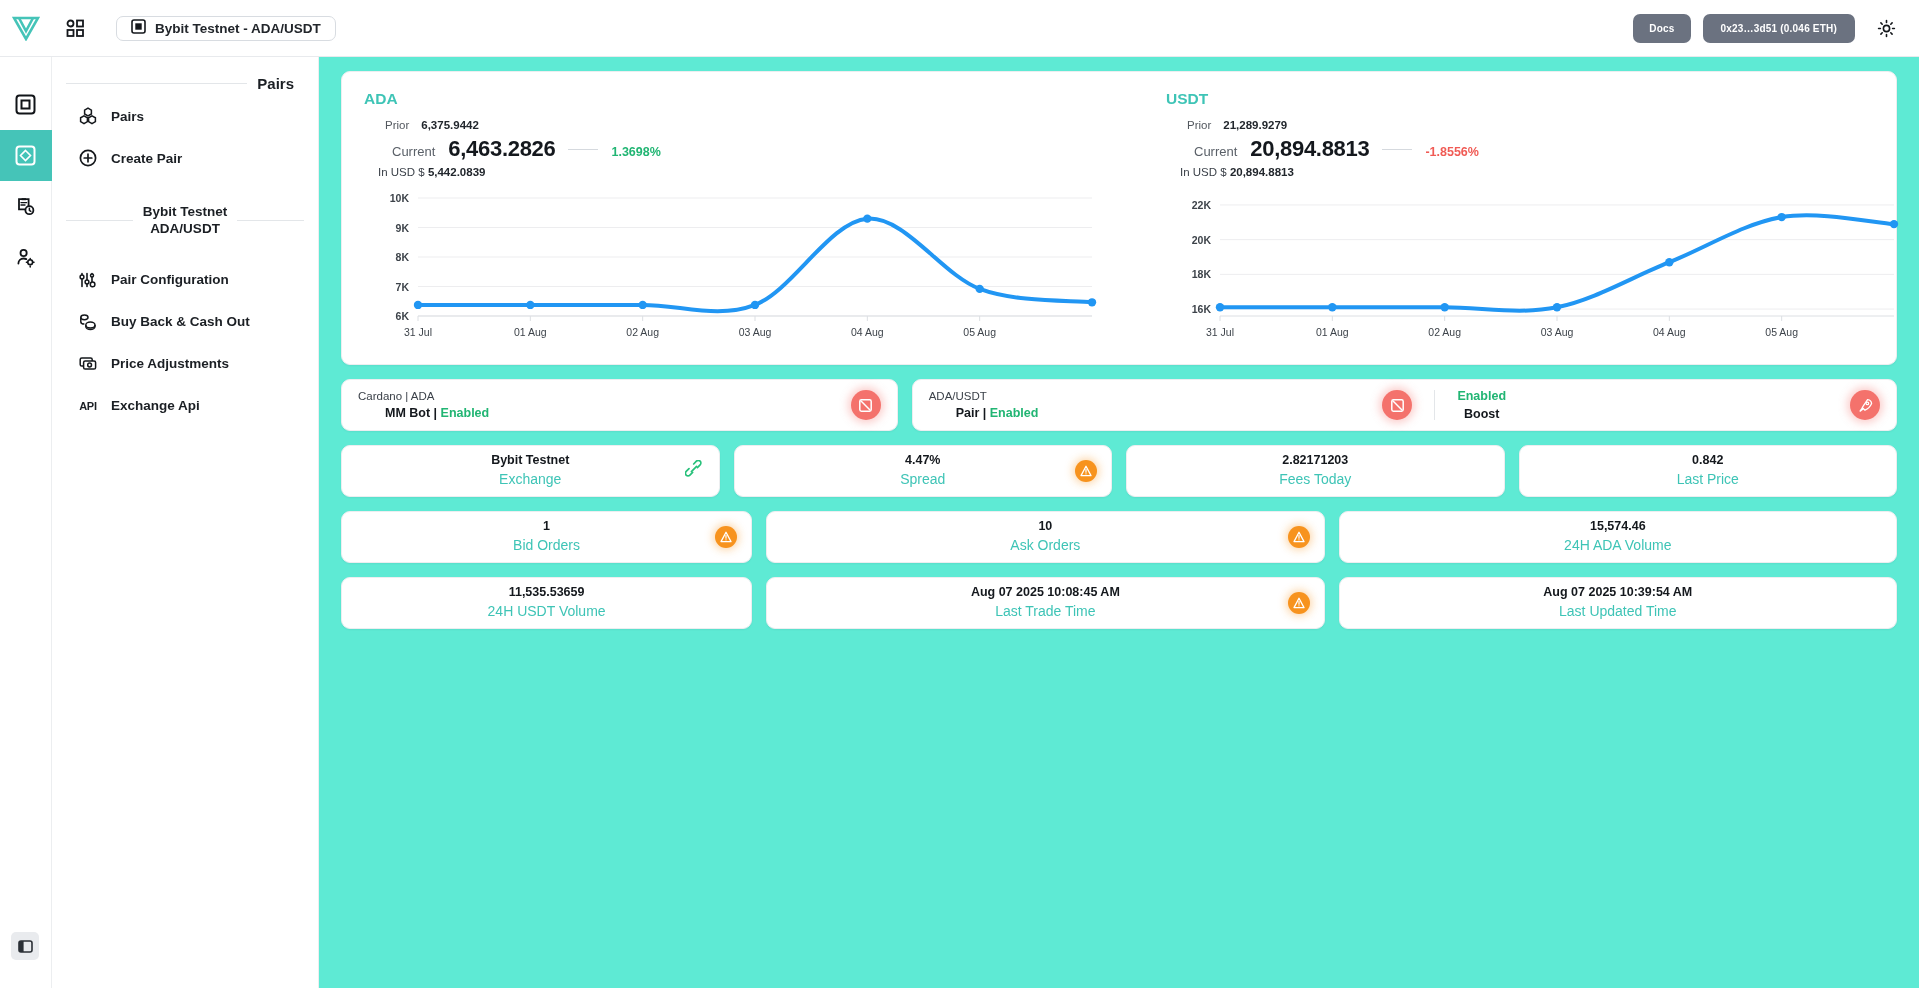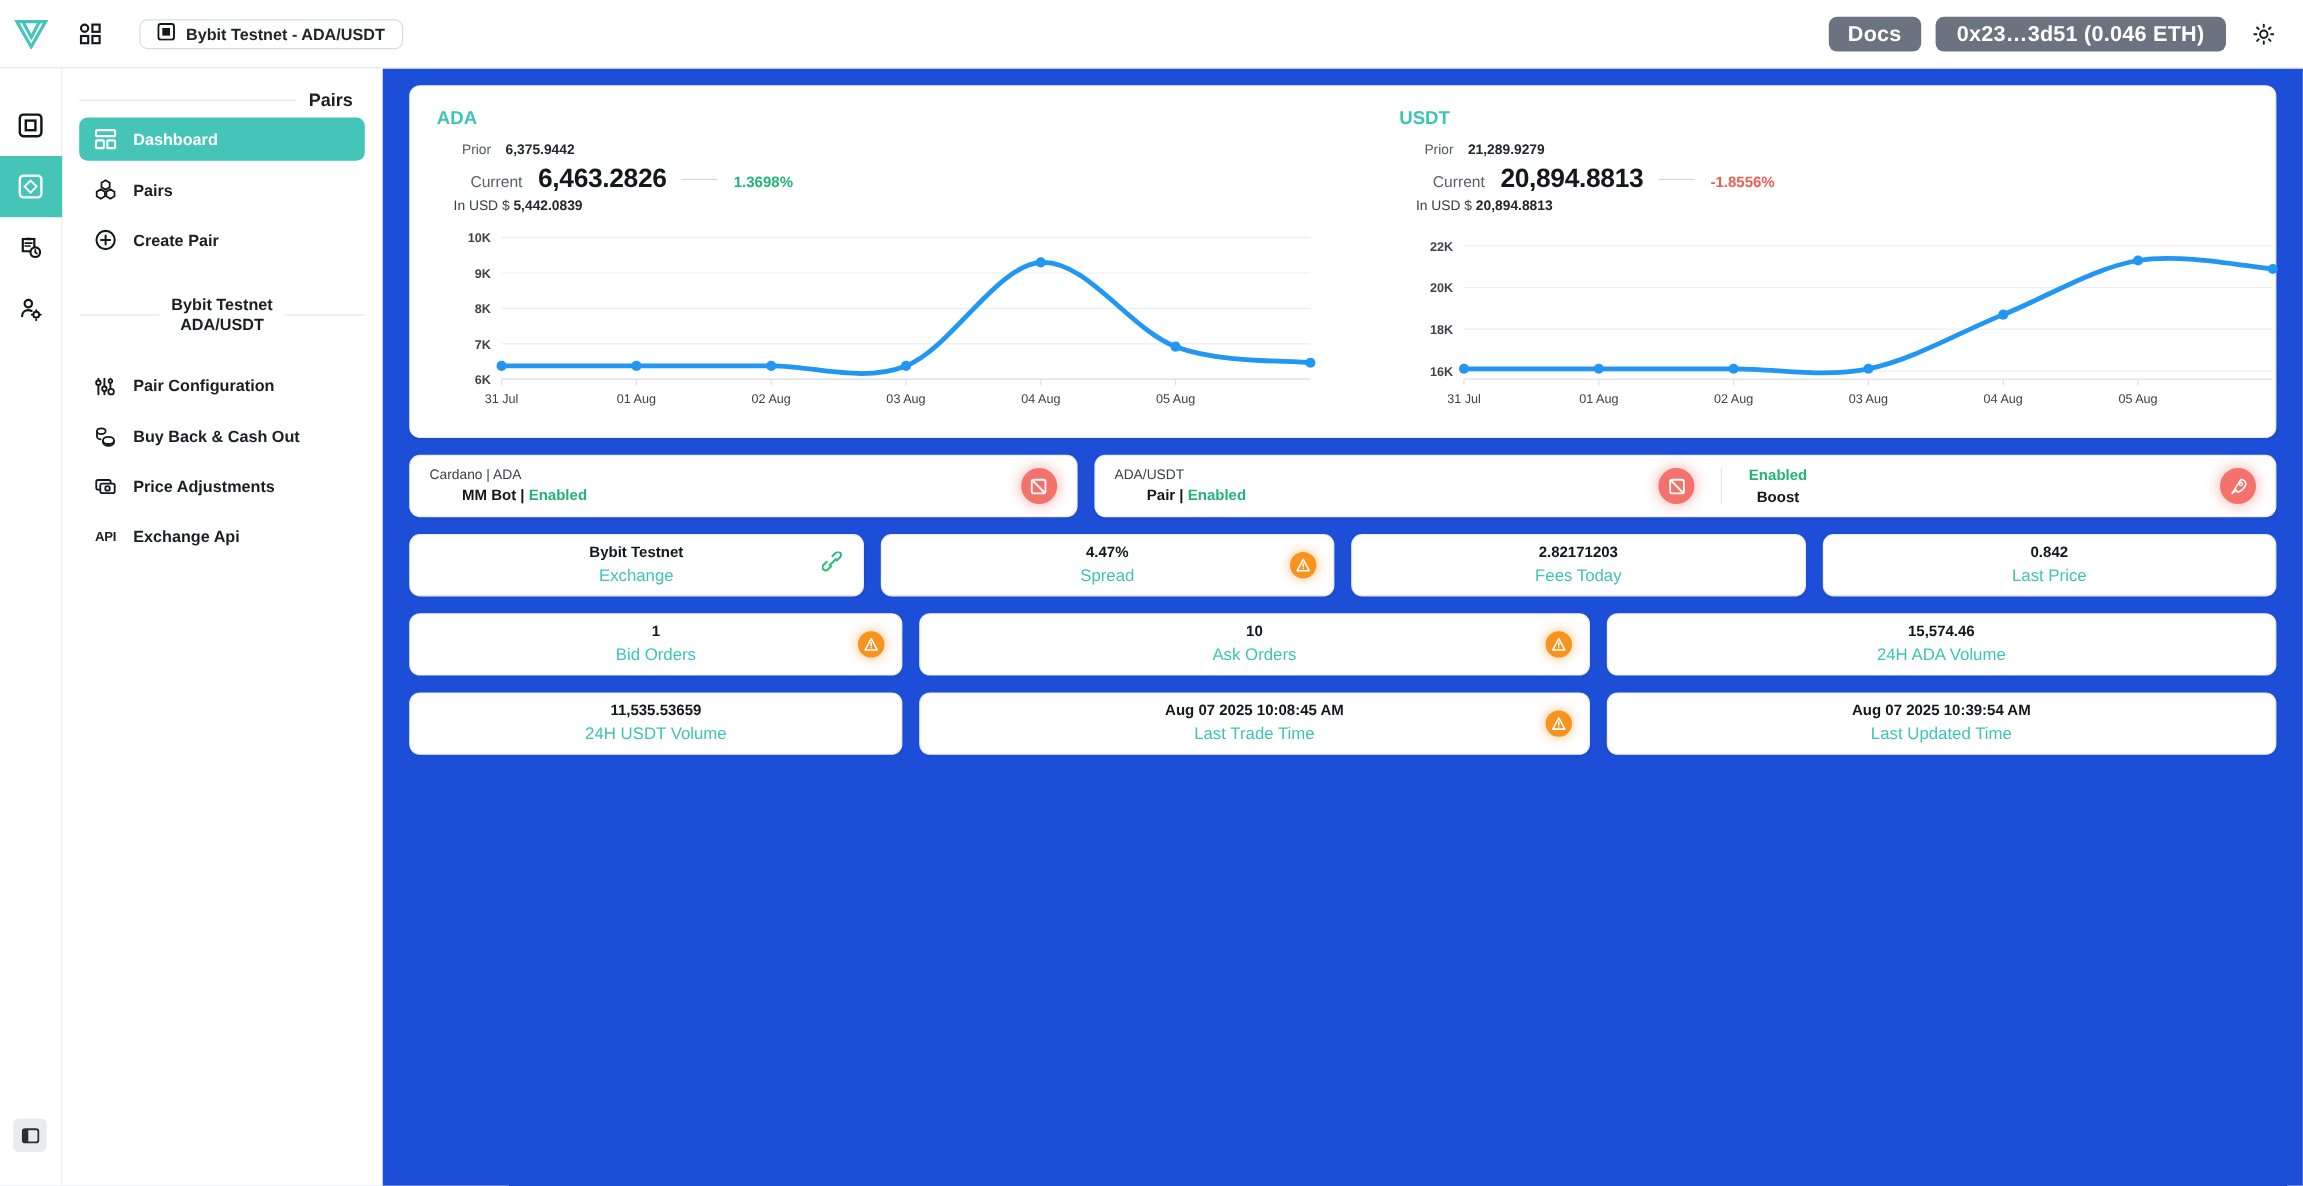--- a/index.html
+++ b/index.html
@@ -28,21 +28,21 @@
     font-size: 13.5px; font-weight: 600; color: #22262b; cursor: pointer;
     background: #fff;
   }
   .topbar-right {
     margin-left: auto; display: flex; align-items: center; gap: 12px;
     padding-right: 18px;
   }
   .btn-dark {
     background: #6b7280; color: #fff; border-radius: 7px;
     height: 29px; padding: 0 16px; display: flex; align-items: center;
-    font-size: 18px; font-weight: 600; cursor: pointer; letter-spacing: .2px; text-align: right;
+    font-size: 10px; font-weight: 600; cursor: pointer; letter-spacing: .2px; text-align: right;
   }
   .btn-dark.wallet { padding: 0 18px; }
   .theme-btn {
     width: 30px; height: 30px; display: flex; align-items: center; justify-content: center;
     cursor: pointer; margin-left: 4px;
   }
 
   
   .rail {
     position: absolute; top: 57px; left: 0; width: 52px; height: 931px;
@@ -83,21 +83,21 @@
     height: 36px; border-radius: 7px; padding: 0 12px; margin-bottom: 6px;
     font-size: 13.5px; font-weight: 600; color: #1b1f24; cursor: pointer;
   }
   .nav-item.active { background: #45c4b8; color: #ffffff; }
   .nav-item .ico { width: 20px; height: 20px; display: flex; align-items: center; justify-content: center; flex: 0 0 20px;}
   .nav-item .api-txt { font-size: 11px; font-weight: 800; letter-spacing: -0.2px; }
 
   
   .main {
     position: absolute; top: 57px; left: 319px; width: 1600px; height: 931px;
-    background: #1d4ed8; padding: 14px 22px;
+    background: #5eead4; padding: 14px 22px;
   }
   .card {
     background: #fff; border: 1px solid #eceef0; border-radius: 9px;
     box-shadow: 0 1px 2px rgba(16,24,40,.05);
   }
   .chart-card { flex: 1; padding: 18px 22px 14px 22px; }
   .charts-wrap {
     display: flex; gap: 18px; background: #fff; border: 1px solid #eceef0;
     border-radius: 9px; box-shadow: 0 1px 2px rgba(16,24,40,.05);
   }
@@ -236,30 +236,20 @@
     </svg>
   </div>
 </div>
 
 <div class="sidebar">
   <div class="side-head">
     <div class="rule"></div>
     <div class="txt">Pairs</div>
   </div>
 
-  <div class="nav-item active">
-    <span class="ico">
-      <svg width="18" height="18" viewBox="0 0 18 18">
-        <rect x="1" y="1.5" width="16" height="5" rx="1.3" fill="none" stroke="currentColor" stroke-width="1.8"></rect>
-        <rect x="1" y="10" width="6.6" height="6.5" rx="1.3" fill="none" stroke="currentColor" stroke-width="1.8"></rect>
-        <rect x="10.4" y="10" width="6.6" height="6.5" rx="1.3" fill="none" stroke="currentColor" stroke-width="1.8"></rect>
-      </svg>
-    </span>
-    <span>Dashboard</span>
-  </div>
 
   <div class="nav-item">
     <span class="ico">
       <svg width="18" height="18" viewBox="0 0 18 18">
         <path d="M9 1.2 L12.4 3.2 L12.4 7 L9 9 L5.6 7 L5.6 3.2 Z" fill="none" stroke="#15181c" stroke-width="1.5"></path>
         <path d="M5 8.8 L8.4 10.8 L8.4 14.6 L5 16.6 L1.6 14.6 L1.6 10.8 Z" fill="none" stroke="#15181c" stroke-width="1.5"></path>
         <path d="M13 8.8 L16.4 10.8 L16.4 14.6 L13 16.6 L9.6 14.6 L9.6 10.8 Z" fill="none" stroke="#15181c" stroke-width="1.5"></path>
       </svg>
     </span>
     <span>Pairs</span>

